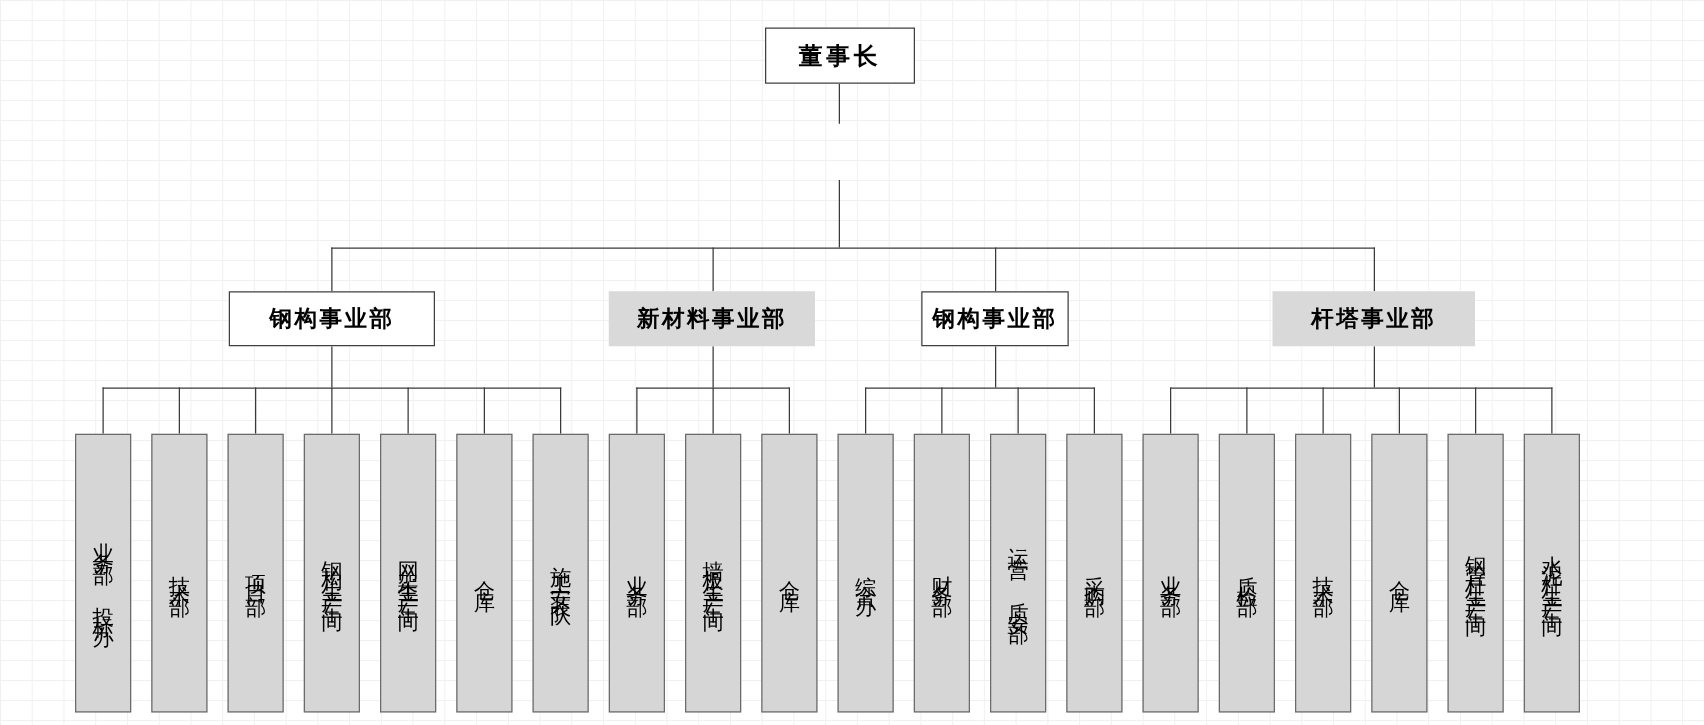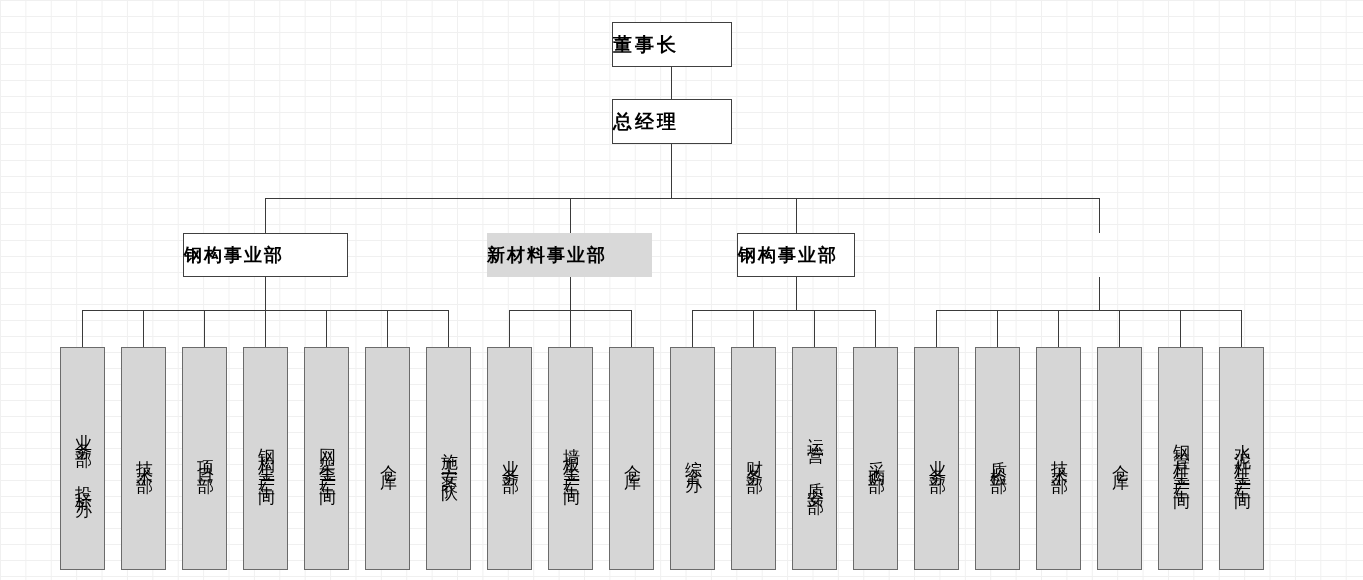--- a/index.html
+++ b/index.html
@@ -26,21 +26,21 @@
   }
   .vline { width: 1px; }
   .hline { height: 1px; }
 
   
   .node {
     position: absolute;
     box-sizing: border-box;
     display: flex;
     align-items: center;
-    justify-content: flex-start;
+    justify-content: center;
     color: #000000;
   }
   .topnode {
     left: 612px;
     width: 120px;
     height: 45px;
     background: #ffffff;
     border: 1px solid #404040;
     font-size: 19px;
     letter-spacing: 3px;
@@ -120,33 +120,33 @@
   <div class="vline" style="left:936px; top:310px; height:37px;"></div>
   <div class="vline" style="left:997px; top:310px; height:37px;"></div>
   <div class="vline" style="left:1058px; top:310px; height:37px;"></div>
   <div class="vline" style="left:1119px; top:310px; height:37px;"></div>
   <div class="vline" style="left:1180px; top:310px; height:37px;"></div>
   <div class="vline" style="left:1241px; top:310px; height:37px;"></div>
 
   <div class="node topnode" style="top:22px;">
     <span>董事长</span>
   </div>
-  <div class="node topnode" style="top:99px;">
-    <span>总经理</span>
-  </div>
 
   <div class="node dept gray" style="left:487px; width:165px;">
     <span>新材料事业部</span>
   </div>
   <div class="node dept white" style="left:183px; width:165px;">
     <span>钢构事业部</span>
   </div>
   <div class="node dept white" style="left:737px; width:118px;">
     <span>钢构事业部</span>
   </div>
+  <div class="node dept gray" style="left:1018px; width:162px;">
+    <span>杆塔事业部</span>
+  </div>
 
   <div class="node leaf" style="left:60px;">
     <span class="vtext">业务部/投标办</span>
   </div>
   <div class="node leaf" style="left:121px;">
     <span class="vtext">技术部</span>
   </div>
   <div class="node leaf" style="left:182px;">
     <span class="vtext">项目部</span>
   </div>

